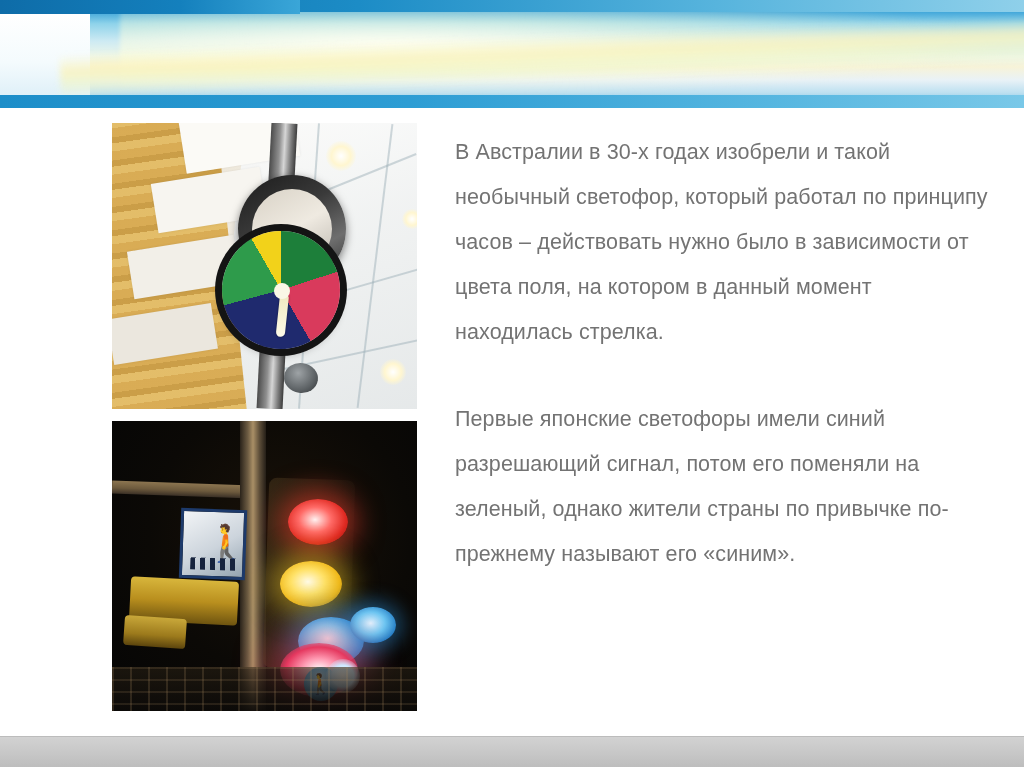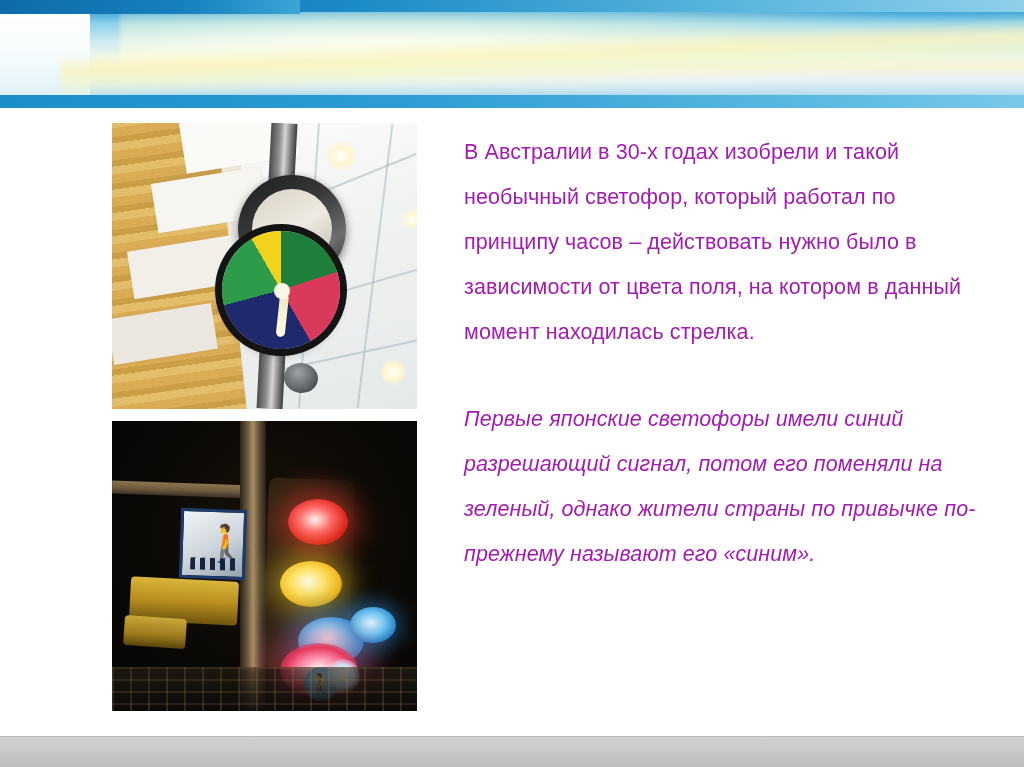--- a/index.html
+++ b/index.html
@@ -367,29 +367,27 @@
   }
 
   
   .text-col {
     position: absolute;
     left: 455px;
     top: 22px;
     width: 540px;
   }
   .para {
-    color: #a21caf;
+    color: #737373;
     font-size: 21.5px;
     line-height: 45px;
     letter-spacing: .1px;
-    margin-left: 9px;
   }
   .para + .para {
     margin-top: 42px;
-    font-style: italic;
   }
 </style>
 </head>
 <body>
 
 <div class="slide">
 
   <div class="banner">
     <div class="banner-base"></div>
     <div class="banner-white-left"></div>

